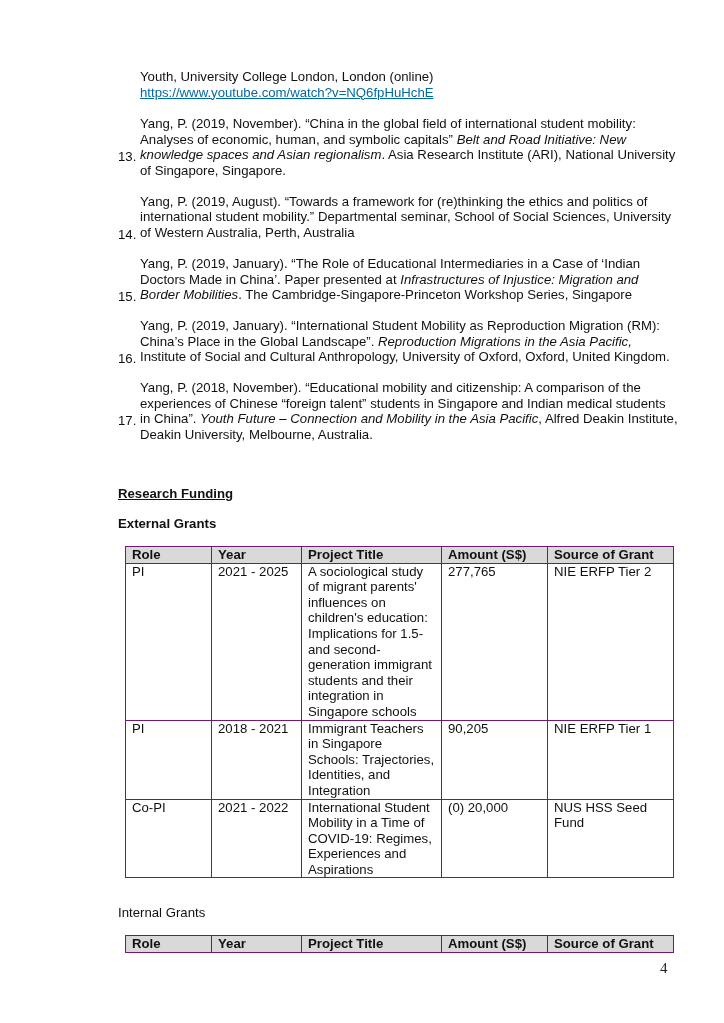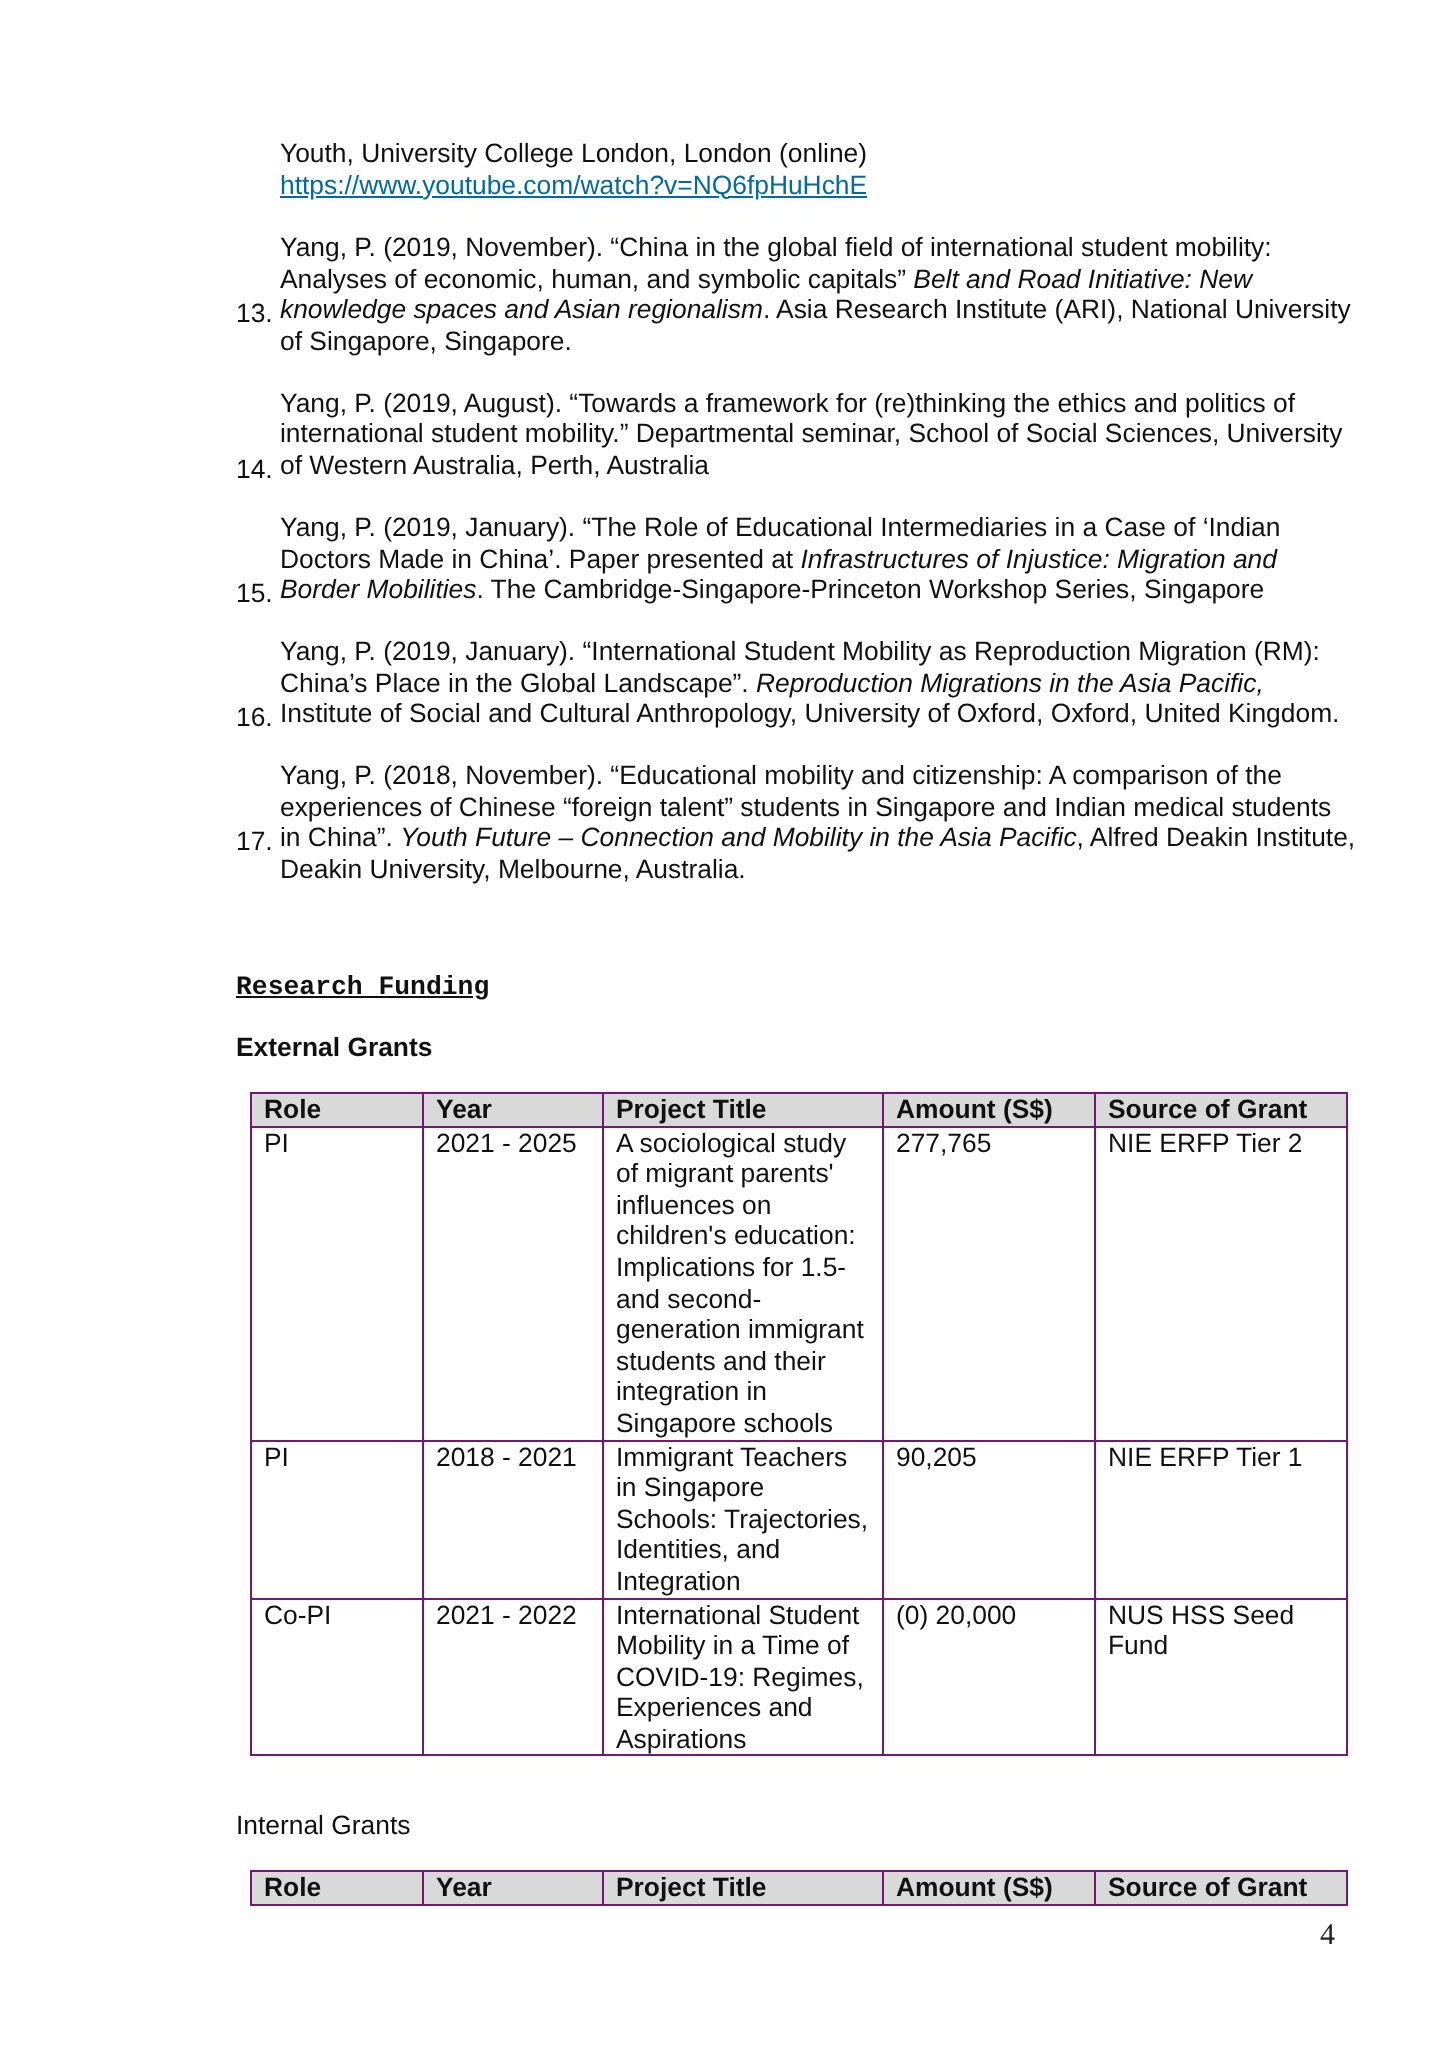--- a/index.html
+++ b/index.html
@@ -6,21 +6,21 @@
   body { width: 724px; height: 1023px; position: relative; overflow: hidden;
          font-family: "Liberation Sans", sans-serif; color: #111; font-size: 13.2px; }
   .page { position: absolute; left: 13px; top: 0; width: 724px; height: 755px; }
   .cont { position: absolute; left: 127px; top: 69px; width: 540px; line-height: 15.6px; }
   .link { color: #0369a1; text-decoration: underline; }
   ol.refs { position: absolute; left: 105px; top: 116px; width: 560px; margin: 0; padding: 0; list-style: none; }
   ol.refs li { position: relative; padding-left: 22px; line-height: 15.6px; margin-bottom: 15.4px; }
   ol.refs li .num { position: absolute; left: 0; top: 0; margin-top: 33px; }
   b { font-weight: normal; }
   i { font-style: italic; }
-  .h-funding { position: absolute; left: 105px; top: 486px; font-weight: bold; text-decoration: underline; font-family: Liberation Mono, monospace; }
+  .h-funding { position: absolute; left: 105px; top: 486px; font-weight: bold; text-decoration: underline; }
   .h-ext { position: absolute; left: 105px; top: 516px; font-weight: bold; }
   .h-int { position: absolute; left: 105px; top: 905px; font-weight: normal; }
   table.grants { position: absolute; left: 112px; border-collapse: collapse; table-layout: fixed; width: 548px; }
   table.grants th, table.grants td { border: 1px solid #701a75; padding: 0 6px; vertical-align: top; text-align: left;
        font-size: 13.2px; line-height: 15.6px; }
   table.grants th { background: #d9d9d9; font-weight: bold; }
   #ext-table { top: 546px; }
   #int-table { top: 935px; }
   .pagenum { position: absolute; left: 647px; top: 960px; font-family: "Liberation Serif", serif; font-size: 15px; color: #222; }
 </style>

